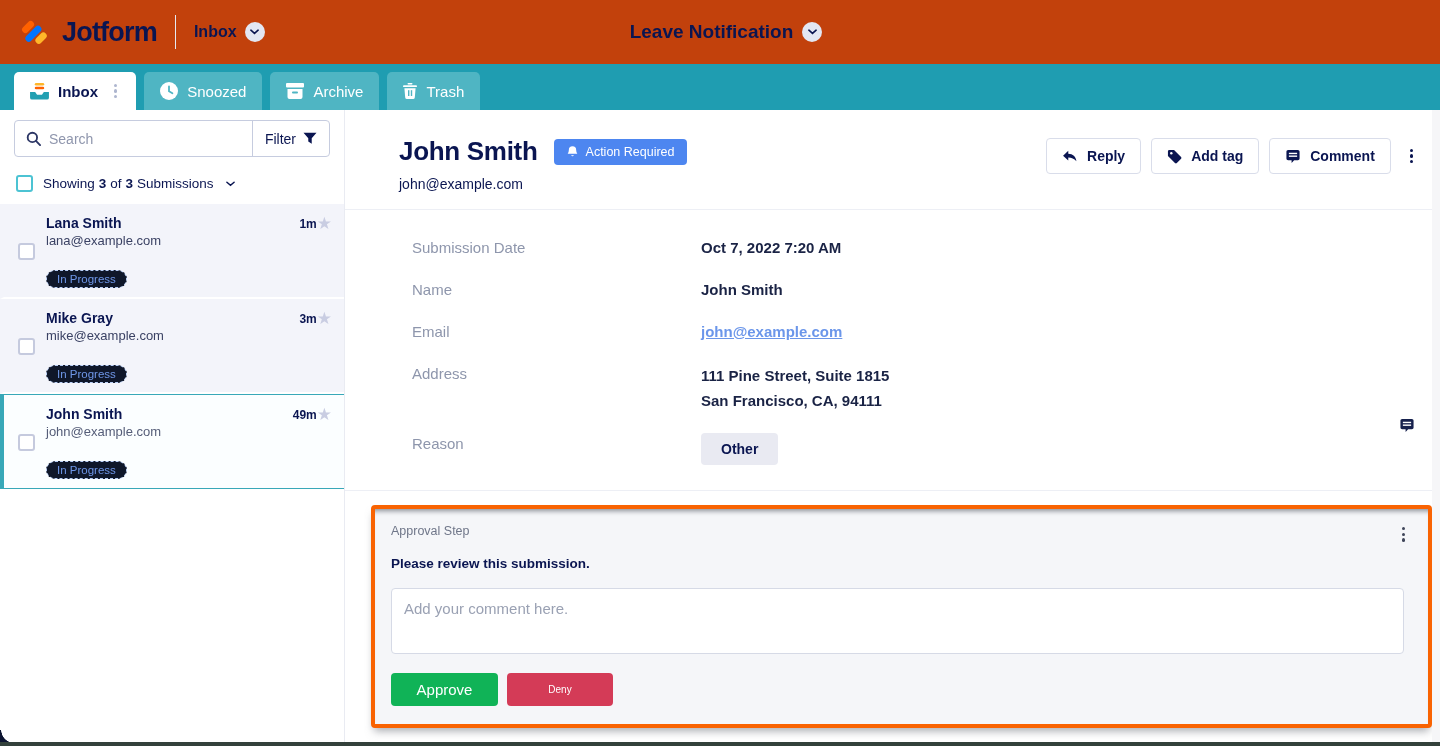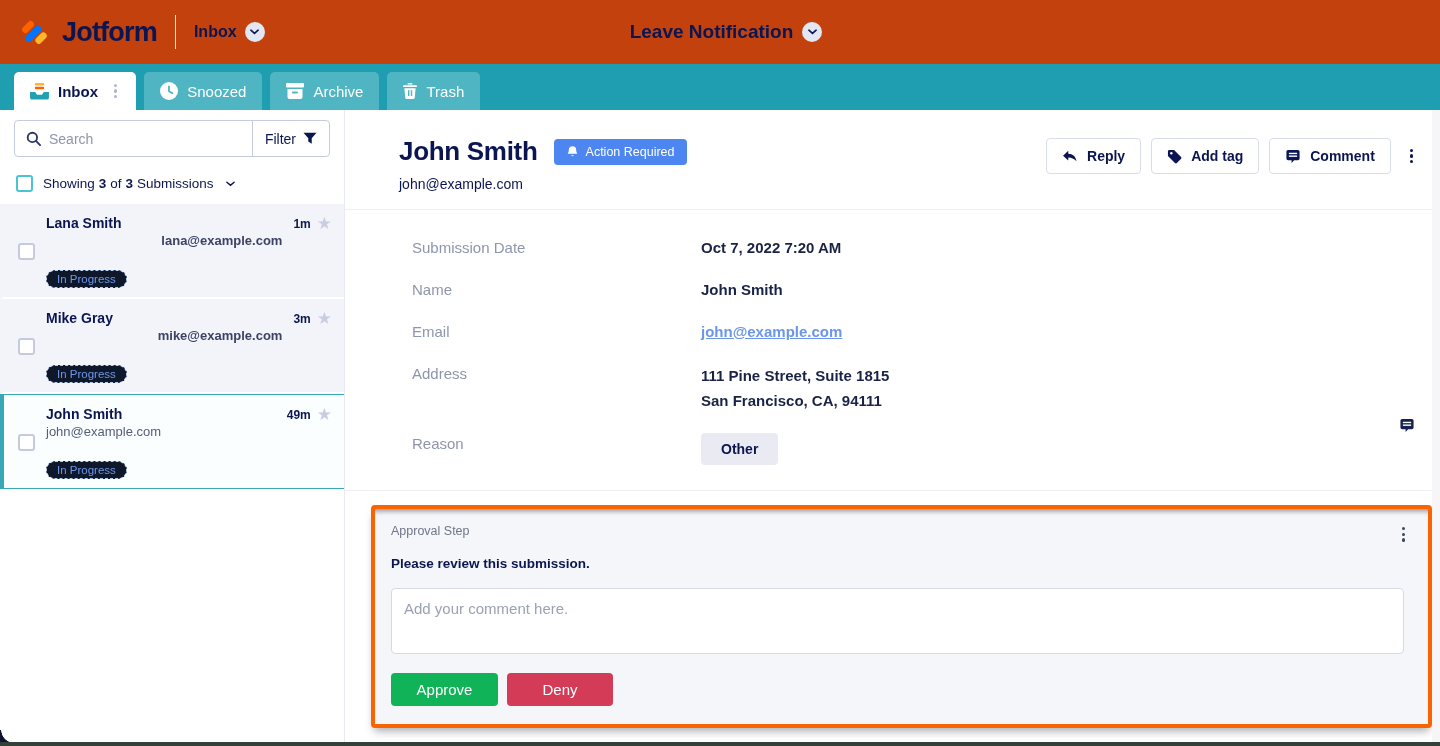--- a/index.html
+++ b/index.html
@@ -49,24 +49,24 @@
   .showing-text b{font-weight:800;}
   .showing-row .chev{color:#0a1551;margin-left:2px;display:flex;}
   
   .sub-item{display:flex;gap:11px;padding:11px 12px 9px 14px;border-left:4px solid transparent;cursor:pointer;position:relative;}
   .sub-item.unread{background:#f3f4fa;border-bottom:2px solid #fff;}
   .sub-item.selected{background:#fbfeff;border-left-color:#38a8b8;border-top:1px solid #38a8b8;border-bottom:1px solid #38a8b8;}
   .sub-item .cb{align-self:center;}
   .sub-main{flex:1;min-width:0;}
   .sub-name{font-size:14px;font-weight:800;color:#0a1551;line-height:17px;}
   .sub-email{font-size:13px;color:#555d78;line-height:17px;}
-  .sub-item.unread .sub-email{font-weight:700;color:#3b4264;text-align:right;}
+  .sub-item.unread .sub-email{font-weight:400;color:#3b4264;}
   .status-badge{display:inline-block;margin-top:21px;font-size:11.5px;color:#6f97e8;background:#0f172a;
     border:1px dashed #b9cff7;border-radius:10px;padding:2px 10px;}
-  .sub-side{display:flex;align-items:flex-start;gap:6px;padding-top:2px;}
+  .sub-side{display:flex;align-items:flex-start;gap:0;padding-top:2px;}
   .sub-time{font-size:12px;font-weight:800;color:#0a1551;}
   .star{font-size:17px;color:#c9cde2;line-height:14px;cursor:pointer;}
   
   .main{flex:1;position:relative;background:#fff;min-width:0;}
   .scroll-strip{position:absolute;top:0;right:0;bottom:0;width:8px;background:#f6f6f8;}
   .main-header{display:flex;align-items:flex-start;justify-content:space-between;padding:26px 24px 0 54px;height:99px;}
   .mh-left .title-row{display:flex;align-items:center;gap:16px;}
   .mh-title{font-size:26px;font-weight:800;color:#0a1551;letter-spacing:-0.3px;}
   .action-badge{display:inline-flex;align-items:center;gap:7px;background:#4d86f0;color:#fff;font-size:12.5px;
     border-radius:4px;padding:6px 12px;cursor:pointer;}
@@ -92,21 +92,21 @@
   .ap-top{display:flex;justify-content:space-between;align-items:flex-start;}
   .ap-step{font-size:12.5px;color:#6f7689;}
   .ap-top .kebab{color:#3f4559;}
   .ap-msg{font-size:13.5px;font-weight:800;color:#0a1551;margin-top:11px;}
   .ap-textarea{display:block;width:calc(100% - 4px);height:66px;margin-top:17px;border:1px solid #d6dae6;border-radius:4px;
     background:#fff;resize:none;padding:11px 12px;font-size:15px;font-family:inherit;color:#0a1551;outline:none;}
   .ap-textarea::placeholder{color:#9aa1b3;}
   .ap-btns{display:flex;gap:9px;margin-top:19px;}
   .btn-approve{min-width:107px;border:none;border-radius:4px;background:#10b357;color:#fff;font-size:15px;
     padding:8px 18px;cursor:pointer;font-family:inherit;}
-  .btn-deny{min-width:106px;border:none;border-radius:4px;background:#d43b57;color:#fff;font-size:15px;
+  .btn-deny{min-width:106px;border:none;border-radius:4px;background:#d43b57;color:#fff;font-size:10px;
     padding:8px 18px;cursor:pointer;font-family:inherit;}
   
   .bottom-bar{position:absolute;left:0;right:0;bottom:0;height:4px;background:#33413b;}
   .bottom-corner{position:absolute;left:0;bottom:3px;width:14px;height:13px;
     background:radial-gradient(circle 13px at 100% 0%, transparent 12.5px, #0c1431 13px);}
   .icon{display:inline-flex;align-items:center;}
 </style>
 </head>
 <body>
 

